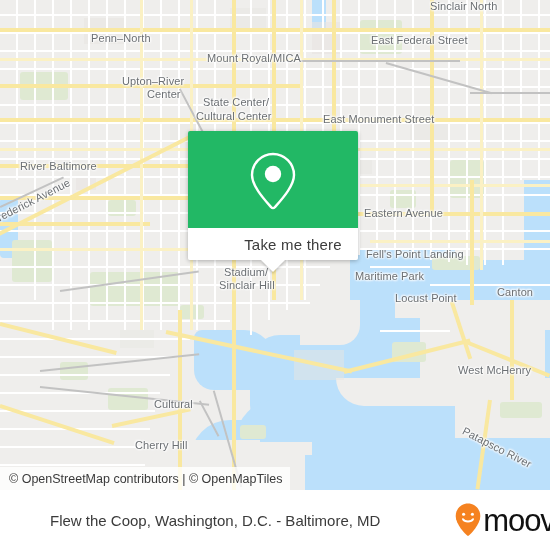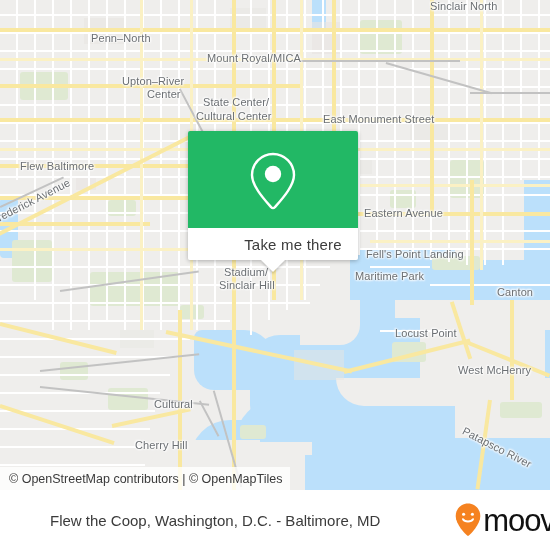--- a/index.html
+++ b/index.html
@@ -318,31 +318,32 @@
       <div class="rail" style="left:40px;top:370px;width:160px;height:1.5px;transform:rotate(-6deg);transform-origin:left center;"></div>
       <div class="rail" style="left:40px;top:386px;width:170px;height:1.5px;transform:rotate(6deg);transform-origin:left center;"></div>
       <div class="rail" style="left:200px;top:400px;width:40px;height:1.5px;transform:rotate(62deg);transform-origin:left center;"></div>
       <div class="rail" style="left:214px;top:390px;width:100px;height:1.5px;transform:rotate(74deg);transform-origin:left center;"></div>
     </div>
 
     <div class="layer" id="map-labels">
         <div class="lbl" style="left: 91px; top: 32px;">Penn–North</div>
         <div class="lbl" style="left: 207px; top: 52px;">Mount Royal/MICA</div>
         <div class="lbl" style="left: 430px; top: 0px;">Sinclair North</div>
+        <div class="lbl" style="left: 371px; top: 34px;">East Federal Street</div>
         <div class="lbl" style="left: 122px; top: 75px;">Upton–River</div>
         <div class="lbl" style="left: 147px; top: 88px;">Center</div>
         <div class="lbl" style="left: 203px; top: 96px;">State Center/</div>
         <div class="lbl" style="left: 196px; top: 110px;">Cultural Center</div>
         <div class="lbl" style="left: 323px; top: 113px;">East Monument Street</div>
-        <div class="lbl" style="left: 20px; top: 160px;">Flew Baltimore</div>
+        <div class="lbl" style="left: 20px; top: 160px;">River Baltimore</div>
         <div class="lbl" style="left: 364px; top: 207px;">Eastern Avenue</div>
         <div class="lbl" style="left: 366px; top: 248px;">Fell's Point Landing</div>
         <div class="lbl" style="left: 355px; top: 270px;">Maritime Park</div>
         <div class="lbl" style="left: 497px; top: 286px;">Canton</div>
-        <div class="lbl" style="left: 395px; top: 292px; margin-top: 35px;">Locust Point</div>
+        <div class="lbl" style="left: 395px; top: 292px;">Locust Point</div>
         <div class="lbl" style="left: 224px; top: 266px;">Stadium/</div>
         <div class="lbl" style="left: 219px; top: 279px;">Sinclair Hill</div>
         <div class="lbl" style="left: 458px; top: 364px;">West McHenry</div>
         <div class="lbl" style="left: 154px; top: 398px;">Cultural</div>
         <div class="lbl" style="left: 135px; top: 439px;">Cherry Hill</div>
       </div>
     <div class="layer" id="map-rot-labels">
         <div class="lbl" style="left: -8px; top: 215px; transform: rotate(-27deg); transform-origin: left center;">Frederick Avenue</div>
         <div class="lbl" style="left: 463px; top: 424px; transform: rotate(27deg); transform-origin: left center;">Patapsco River</div>
       </div>

